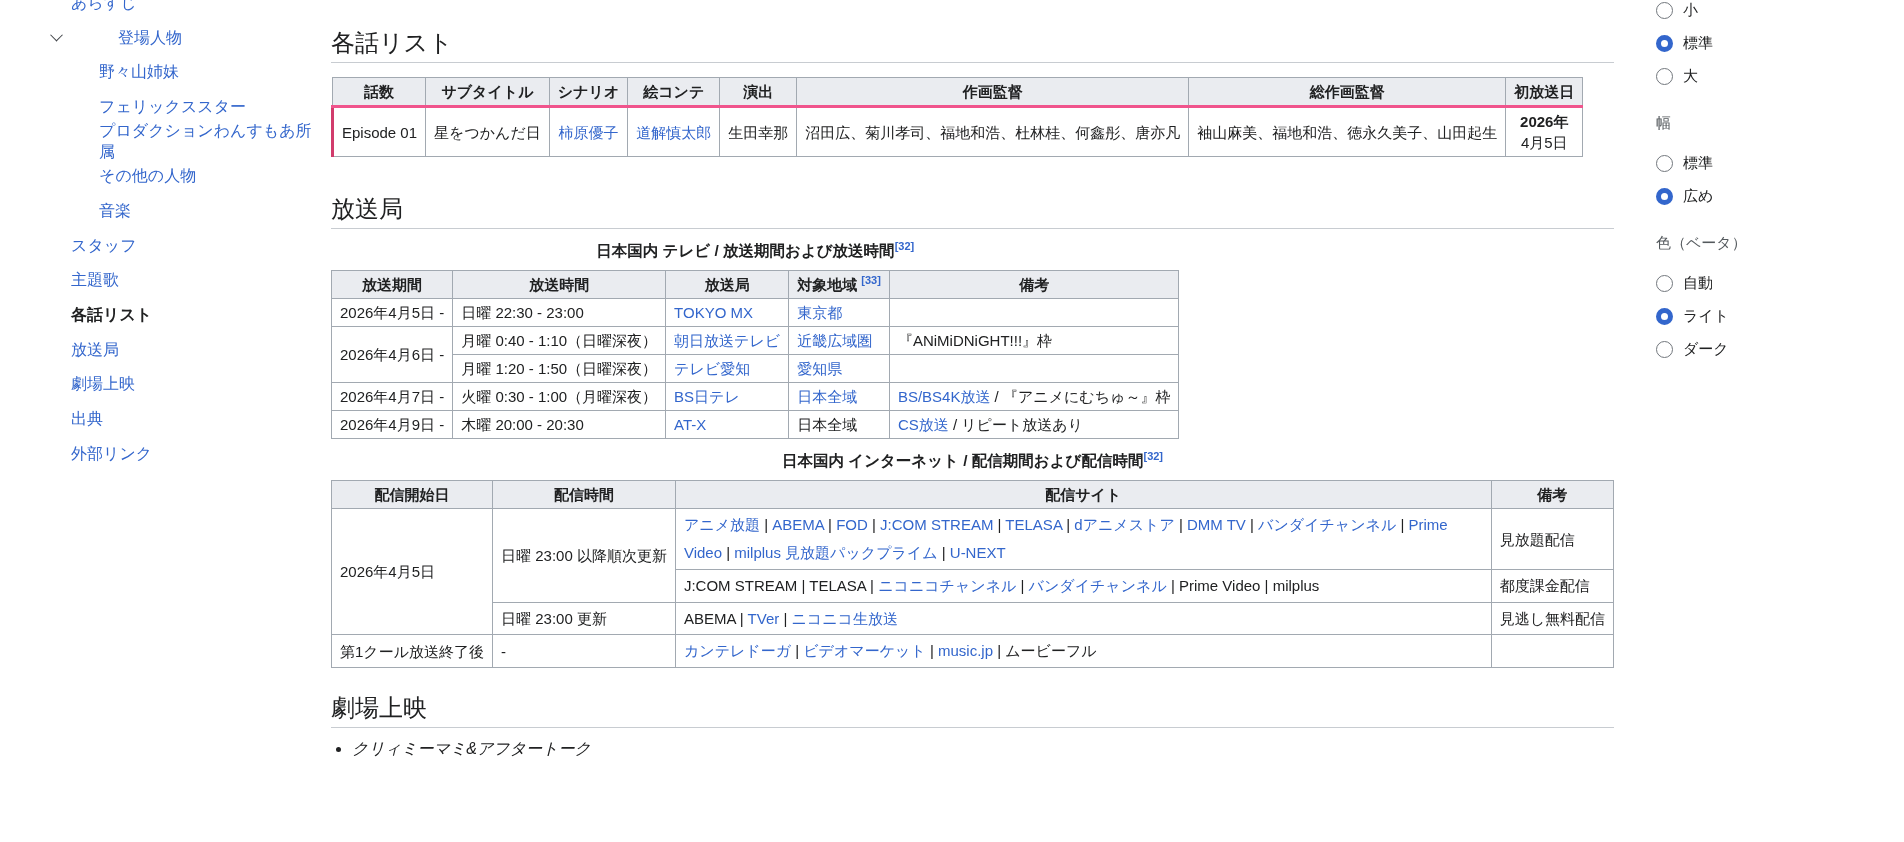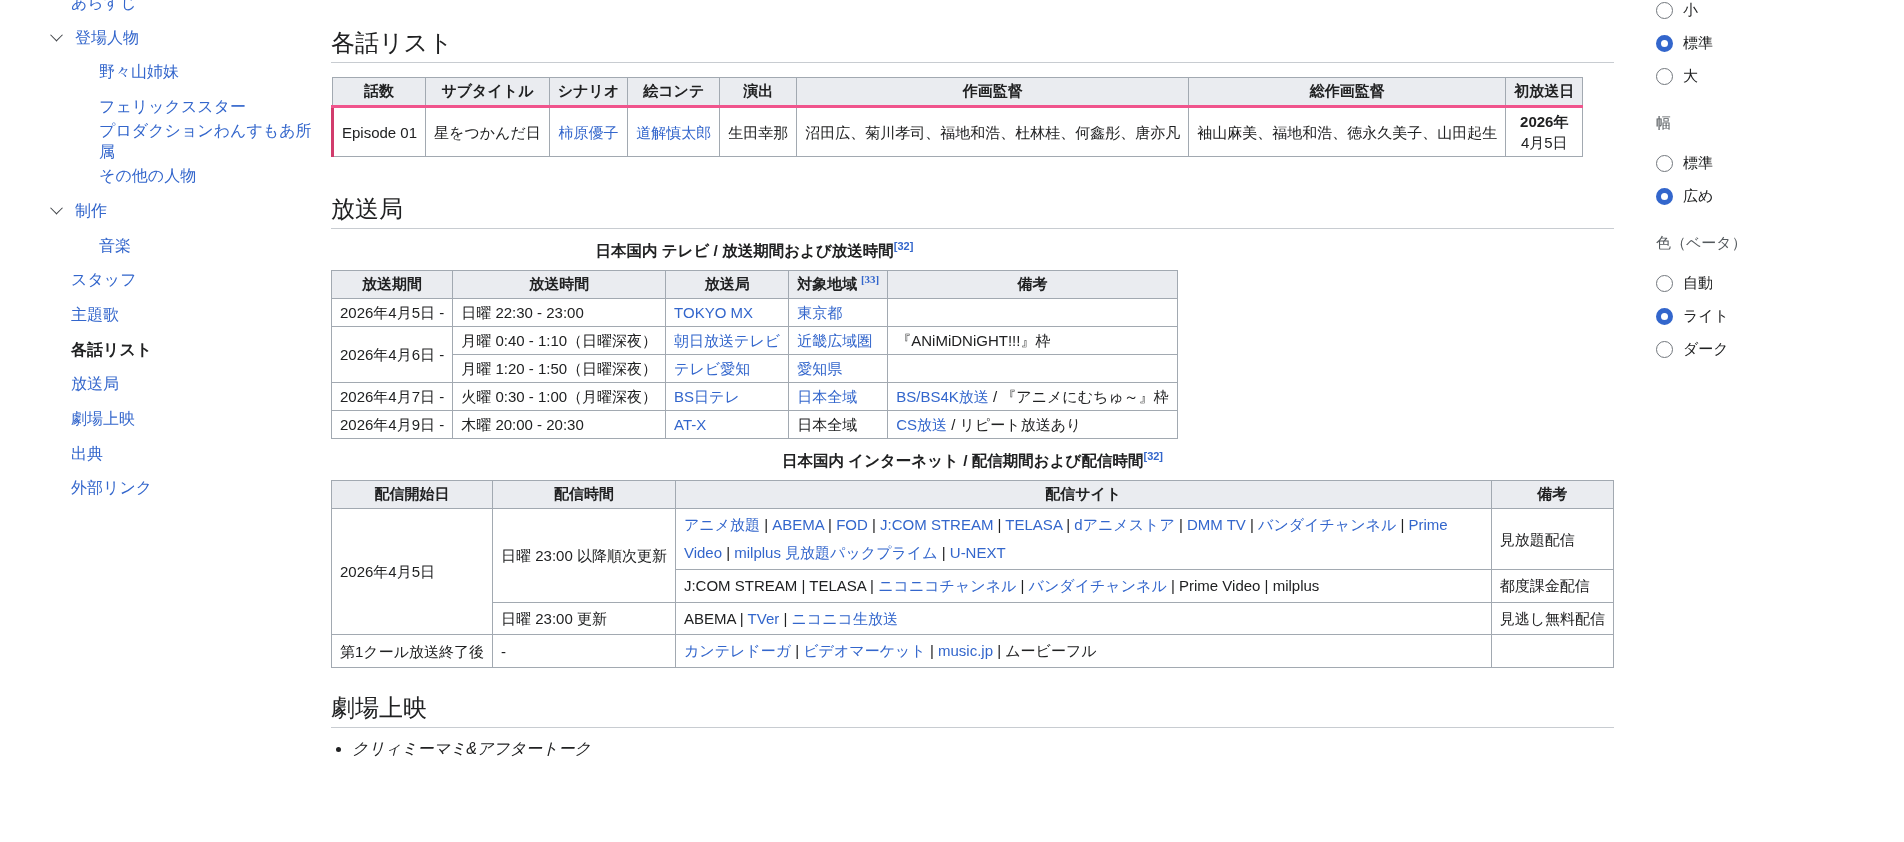--- a/index.html
+++ b/index.html
@@ -13,37 +13,37 @@
     font-family:"Liberation Sans","DejaVu Sans",sans-serif;
   }
   .page{position:relative;width:1904px;height:758px;overflow:hidden;}
   .lnk{color:var(--link);cursor:pointer;}
   sup.ref{font-size:11px;line-height:0;color:var(--link);cursor:pointer;}
 
   
   .toc{position:absolute;left:50px;top:-14px;width:275px;}
   .toc-item{height:34.7px;display:flex;align-items:center;font-size:16px;color:var(--link);cursor:pointer;}
   .toc-item.lv1{padding-left:21px;}
-  .toc-item.lv1.has-chev{padding-left:0;}
+  .toc-item.lv1.has-chev{padding-left:0;gap:43px;}
   .toc-item.lv2{padding-left:49px;}
   .toc-item.current{color:var(--text);font-weight:bold;}
   .chev{width:9px;height:9px;border-right:1.6px solid #3f4347;border-bottom:1.6px solid #3f4347;
         transform:rotate(45deg) translate(-1px,-1px);margin:0 14px 4px 2px;flex:0 0 auto;}
 
   
   .content{position:absolute;left:331px;top:0;width:1283px;}
   h2{font-size:24px;font-weight:400;margin:0;line-height:1.3;padding-bottom:4px;
      border-bottom:1px solid var(--hline);color:var(--text);}
   #h-episodes{margin-top:27px;}
   #h-broadcast{margin-top:36px;}
   #h-theater{margin-top:24px;}
 
   table.wikitable{border-collapse:collapse;font-size:15px;color:var(--text);}
   .wikitable th,.wikitable td{border:1px solid var(--border);padding:3px 8px;line-height:1.4;vertical-align:middle;}
-  .wikitable th{background:var(--hbg);font-weight:bold;text-align:center;font-family:Liberation Serif, serif;}
+  .wikitable th{background:var(--hbg);font-weight:bold;text-align:center;}
   .wikitable caption{font-weight:bold;font-size:15.5px;padding:0 0 8px;white-space:nowrap;text-align:center;}
 
   .ep{margin-top:14px;}
   .ep th,.ep td{white-space:nowrap;text-align:center;}
   .ep thead th{border-bottom:3px solid var(--pink);}
   .ep tbody td:first-child{border-left:3px solid var(--crimson);}
 
   .tv{margin-top:12px;padding-left:20px;}
   .tv th,.tv td{white-space:nowrap;}
   .tv td{text-align:left;}
@@ -85,24 +85,20 @@
         <span>野々山姉妹</span>
       </div>
       <div class="toc-item lv2">
         <span>フェリックススター</span>
       </div>
       <div class="toc-item lv2">
         <span>プロダクションわんすもあ所属</span>
       </div>
       <div class="toc-item lv2">
         <span>その他の人物</span>
-      </div>
-      <div class="toc-item lv1 has-chev">
-        <span class="chev"></span>
-        <span>制作</span>
       </div>
       <div class="toc-item lv2">
         <span>音楽</span>
       </div>
       <div class="toc-item lv1">
         <span>スタッフ</span>
       </div>
       <div class="toc-item lv1">
         <span>主題歌</span>
       </div>

